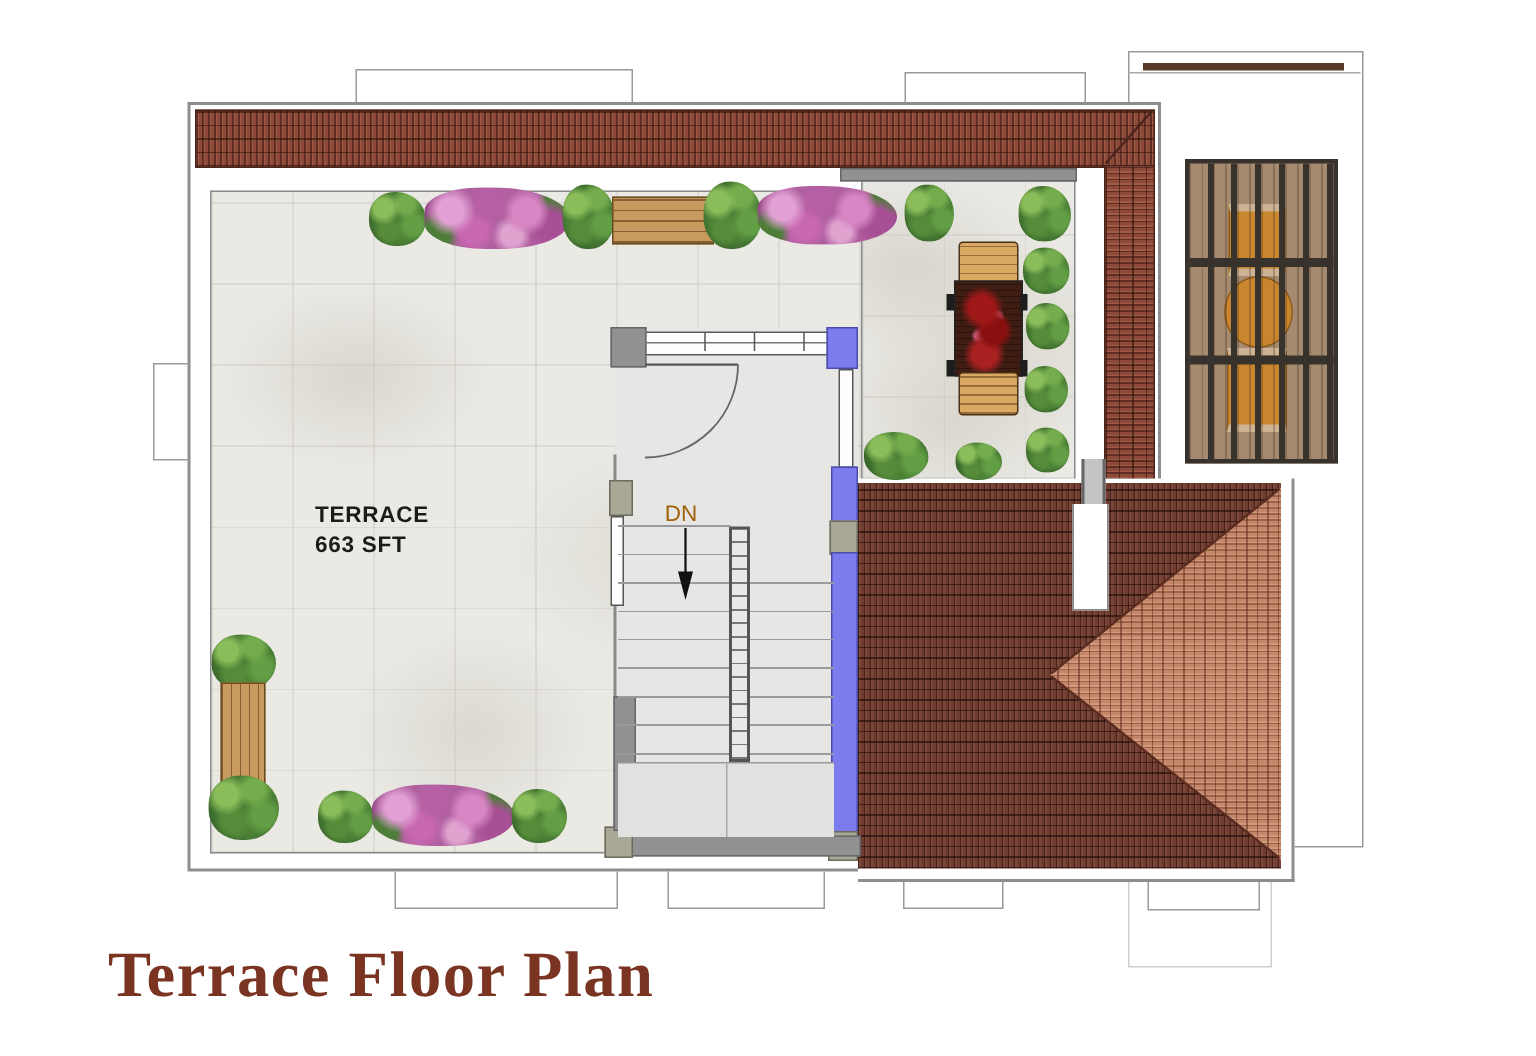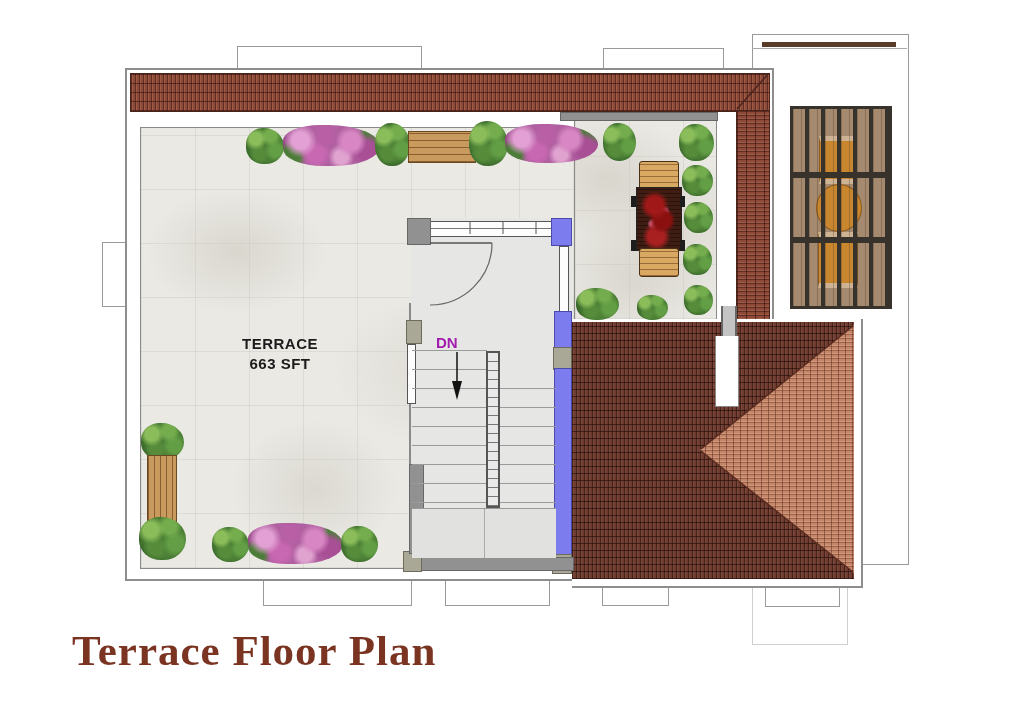--- a/index.html
+++ b/index.html
@@ -89,22 +89,22 @@
     background-color:#d9a963;
     background-image:repeating-linear-gradient(0deg, rgba(90,50,15,.5) 0 1px, transparent 1px 6px);
     border:1px solid #4a3015;border-radius:3px;
   }
   .pg-chair{background:var(--patio_furniture,#c8872e);border-top:5px solid #cdb393;border-bottom:5px solid #cdb393;border-left:1px solid #8a5a1e;border-right:1px solid #8a5a1e;}
   .armrest{background:#1d1d1d;}
   #title{
     font-family:"Liberation Serif","DejaVu Serif",serif;font-weight:700;
     font-size:43px;color:var(--title_text,#7a3421);letter-spacing:1px;white-space:nowrap;
   }
-  .plan-label{font-size:15px;font-weight:700;color:#1b1b1b;text-align:center;line-height:20px;letter-spacing:.5px;}
-  .dn{font-size:15px;font-weight:700;color:#a21caf;text-align:left;}
+  .plan-label{font-size:15px;font-weight:700;color:#1b1b1b;line-height:20px;letter-spacing:.5px;}
+  .dn{font-size:15px;font-weight:400;color:#a16207;text-align:center;}
   svg.overlay{position:absolute;left:0;top:0;pointer-events:none;}
 </style>
 </head>
 <body>
 
 <div id="canvas">
 
   <div class="abs outline" style="left:237px;top:46px;width:183px;height:27px;"></div>
   <div class="abs outline" style="left:603px;top:48px;width:119px;height:26px;"></div>
   <div class="abs outline" style="left:102px;top:242px;width:26px;height:63px;"></div>

